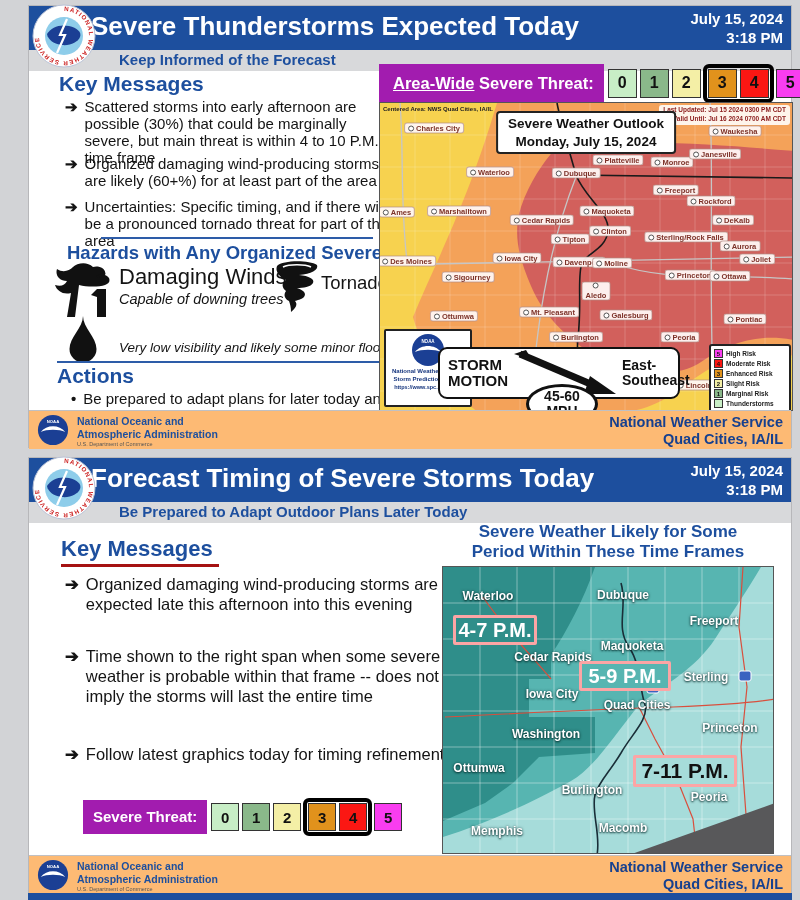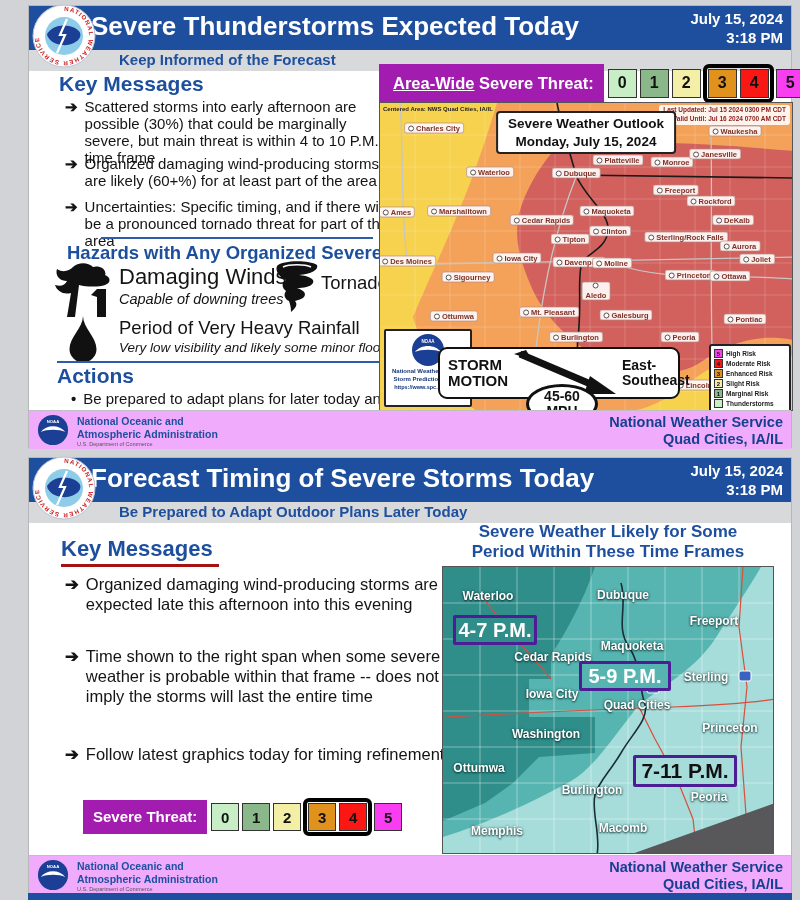--- a/index.html
+++ b/index.html
@@ -27,39 +27,39 @@
   .tboxes{display:flex;gap:3px;align-items:center;margin-left:4px;}
   .tbox{border:1px solid #333;font-weight:bold;color:#111;display:flex;align-items:center;justify-content:center;box-sizing:border-box;}
   .thl{display:flex;gap:3px;border:4px solid #000;border-radius:6px;padding:1px;margin:-5px -1px;}
   
   .mapbox{position:absolute;overflow:hidden;border:1px solid #555;box-sizing:border-box;}
   #map1{left:350px;top:96px;width:414px;height:309px;}
   #map2{left:413px;top:108px;width:332px;height:288px;}
   .city1{position:absolute;transform:translate(-50%,-50%);background:rgba(255,247,244,.95);border:1px solid rgba(120,60,50,.4);border-radius:3px;padding:0px 3px;font-size:7.5px;font-weight:bold;color:#7c3128;white-space:nowrap;z-index:3;display:flex;align-items:center;gap:2px;}
   .city1 .dot{width:4px;height:4px;border-radius:50%;background:#fff;border:1px solid #555;display:inline-block;}
   .city2{position:absolute;transform:translate(-50%,-50%);font-size:12px;font-weight:bold;color:#fff;text-shadow:0 1px 2px rgba(0,40,40,.85),0 0 3px rgba(0,40,40,.6);white-space:nowrap;z-index:3;}
-  .timebox{position:absolute;border:3px solid #4c1d95;border-radius:2px;display:flex;align-items:center;justify-content:center;font-weight:bold;z-index:4;box-sizing:border-box;}
+  .timebox{position:absolute;border:3px solid #fca5a5;border-radius:2px;display:flex;align-items:center;justify-content:center;font-weight:bold;z-index:4;box-sizing:border-box;}
   .outlook-title{position:absolute;left:50%;top:8px;transform:translateX(-50%);background:#fff;border:2px solid #222;border-radius:4px;padding:2px 10px;text-align:center;font-weight:bold;font-size:13.5px;color:#111;line-height:1.3;z-index:6;white-space:nowrap;}
   .centered-area{position:absolute;left:3px;top:3px;font-size:6px;font-weight:bold;color:#222;z-index:6;}
   .updated{position:absolute;right:2px;top:2px;background:rgba(255,255,255,.88);border-radius:3px;padding:1px 4px;font-size:6.5px;font-weight:bold;color:#8b1a1a;text-align:right;line-height:1.35;z-index:6;}
   .spcbox{position:absolute;left:4px;top:226px;width:88px;height:78px;background:#fff;border:2px solid #222;border-radius:2px;z-index:6;text-align:center;box-sizing:border-box;padding-top:2px;}
   .spcbox .ln{font-size:6px;font-weight:bold;color:#15357d;line-height:1.4;}
   .legend{position:absolute;left:329px;top:241px;width:82px;background:#fff;border:2px solid #222;border-radius:3px;z-index:6;padding:2px 3px;box-sizing:border-box;}
   .lgrow{display:flex;align-items:center;gap:3px;margin:1px 0;}
   .lgsq{width:9px;height:9px;border:1px solid #333;box-sizing:border-box;font-size:6px;font-weight:bold;color:#111;display:flex;align-items:center;justify-content:center;}
   .lglab{font-size:6.5px;font-weight:bold;color:#222;white-space:nowrap;}
   .motion{position:absolute;left:58px;top:244px;width:242px;height:52px;background:#fff;border:2px solid #111;border-radius:9px;z-index:6;display:flex;align-items:center;padding:0 8px;box-sizing:border-box;gap:4px;}
   .motion .mlabel{font-size:15px;font-weight:bold;color:#111;line-height:1.08;}
   .ovalwrap{position:relative;width:104px;height:50px;flex:0 0 auto;}
   .oval{position:absolute;left:14px;top:4px;width:72px;height:40px;border:3px solid #111;border-radius:50%;background:#fff;display:flex;flex-direction:column;align-items:center;justify-content:center;font-size:14px;font-weight:bold;color:#111;line-height:1.05;box-sizing:border-box;margin-top:32px;}
   .motion .mdir{font-size:14px;font-weight:bold;color:#111;line-height:1.1;margin-left:2px;}
   .map-title2{position:absolute;left:413px;top:64px;width:332px;text-align:center;font-size:17px;font-weight:bold;color:#1d4f9e;line-height:1.2;}
   .threat2{position:absolute;left:54px;top:342px;display:flex;align-items:center;}
   .threat2 .awlabel{height:34px;line-height:34px;font-size:15px;padding:0 10px;}
-  .footer{position:absolute;left:0;width:100%;height:38px;background:#f0abfc;border-top:1px solid #c0c0c3;}
+  .footer{position:absolute;left:0;width:100%;height:38px;background:#fdba74;border-top:1px solid #c0c0c3;}
   #panel1 .footer{top:404px;} #panel2 .footer{top:397px;}
   .f-org{position:absolute;left:48px;top:4px;font-size:10.5px;font-weight:bold;color:#1d4f9e;line-height:1.2;}
   .f-dept{font-size:5.5px;font-weight:normal;color:#555;margin-top:1px;}
   .f-right{position:absolute;right:8px;top:3px;text-align:right;font-size:14.5px;font-weight:bold;color:#16408f;line-height:1.2;}
   .noaa-logo{position:absolute;left:8px;top:3px;width:32px;height:32px;}
   #bottombar{position:absolute;left:28px;top:893px;width:764px;height:7px;background:#1d4f9e;}
   svg{display:block;}
 </style>
 </head>
 <body>
@@ -113,21 +113,20 @@
     <div class="hazname" style="left:90px;top:258px;font-size:22px;">Damaging Winds</div>
     <div class="hazsub" style="left:90px;top:285px;font-size:14.5px;">Capable of downing trees</div>
     <svg class="icon" style="left:246px;top:254px;" width="44" height="52" viewBox="0 0 44 52">
       <path d="M2,6 C8,0 34,0 42,5 C44,10 36,14 24,15 C34,16 40,19 38,23 C36,27 28,28 22,28 C28,30 32,33 29,37 C26,40 22,40 20,41 C23,44 21,48 16,52 C16,47 15,44 14,41 C10,39 8,35 11,31 C7,28 6,23 11,20 C4,17 0,11 2,6 Z" fill="#111"></path>
       <path d="M8,7 C14,4 30,4 36,7" stroke="#fff" stroke-width="1.5" fill="none"></path>
     </svg>
     <div class="hazname" style="left:292px;top:266px;font-size:18.5px;">Tornadoes</div>
     <svg class="icon" style="left:36px;top:310px;" width="36" height="48" viewBox="0 0 24 32">
       <path d="M12,0 C12,8 3,14 3,22 a9,9 0 0 0 18,0 C21,14 12,8 12,0 Z" fill="#111"></path>
     </svg>
-    <div class="hazname" style="left:90px;top:311px;font-size:18.5px;">Period of Very Heavy Rainfall</div>
     <div class="hazsub" style="left:90px;top:334px;font-size:13.5px;">Very low visibility and likely some minor flooding</div>
     <div class="bluehr" style="left:28px;top:355px;width:340px;"></div>
     <div class="kmh" style="left:28px;top:358px;font-size:21px;">Actions</div>
     <div class="kb" style="left:42px;top:385px;width:330px;font-size:15px;line-height:16.5px;">
         <span class="arr">•</span>
         <span>Be prepared to adapt plans for later today and have a means to receive warnings</span>
       </div>
 
     <div class="awbar">
       <div class="awlabel"><span style="text-decoration:underline;">Area-Wide</span><span> Severe Threat:</span></div>

